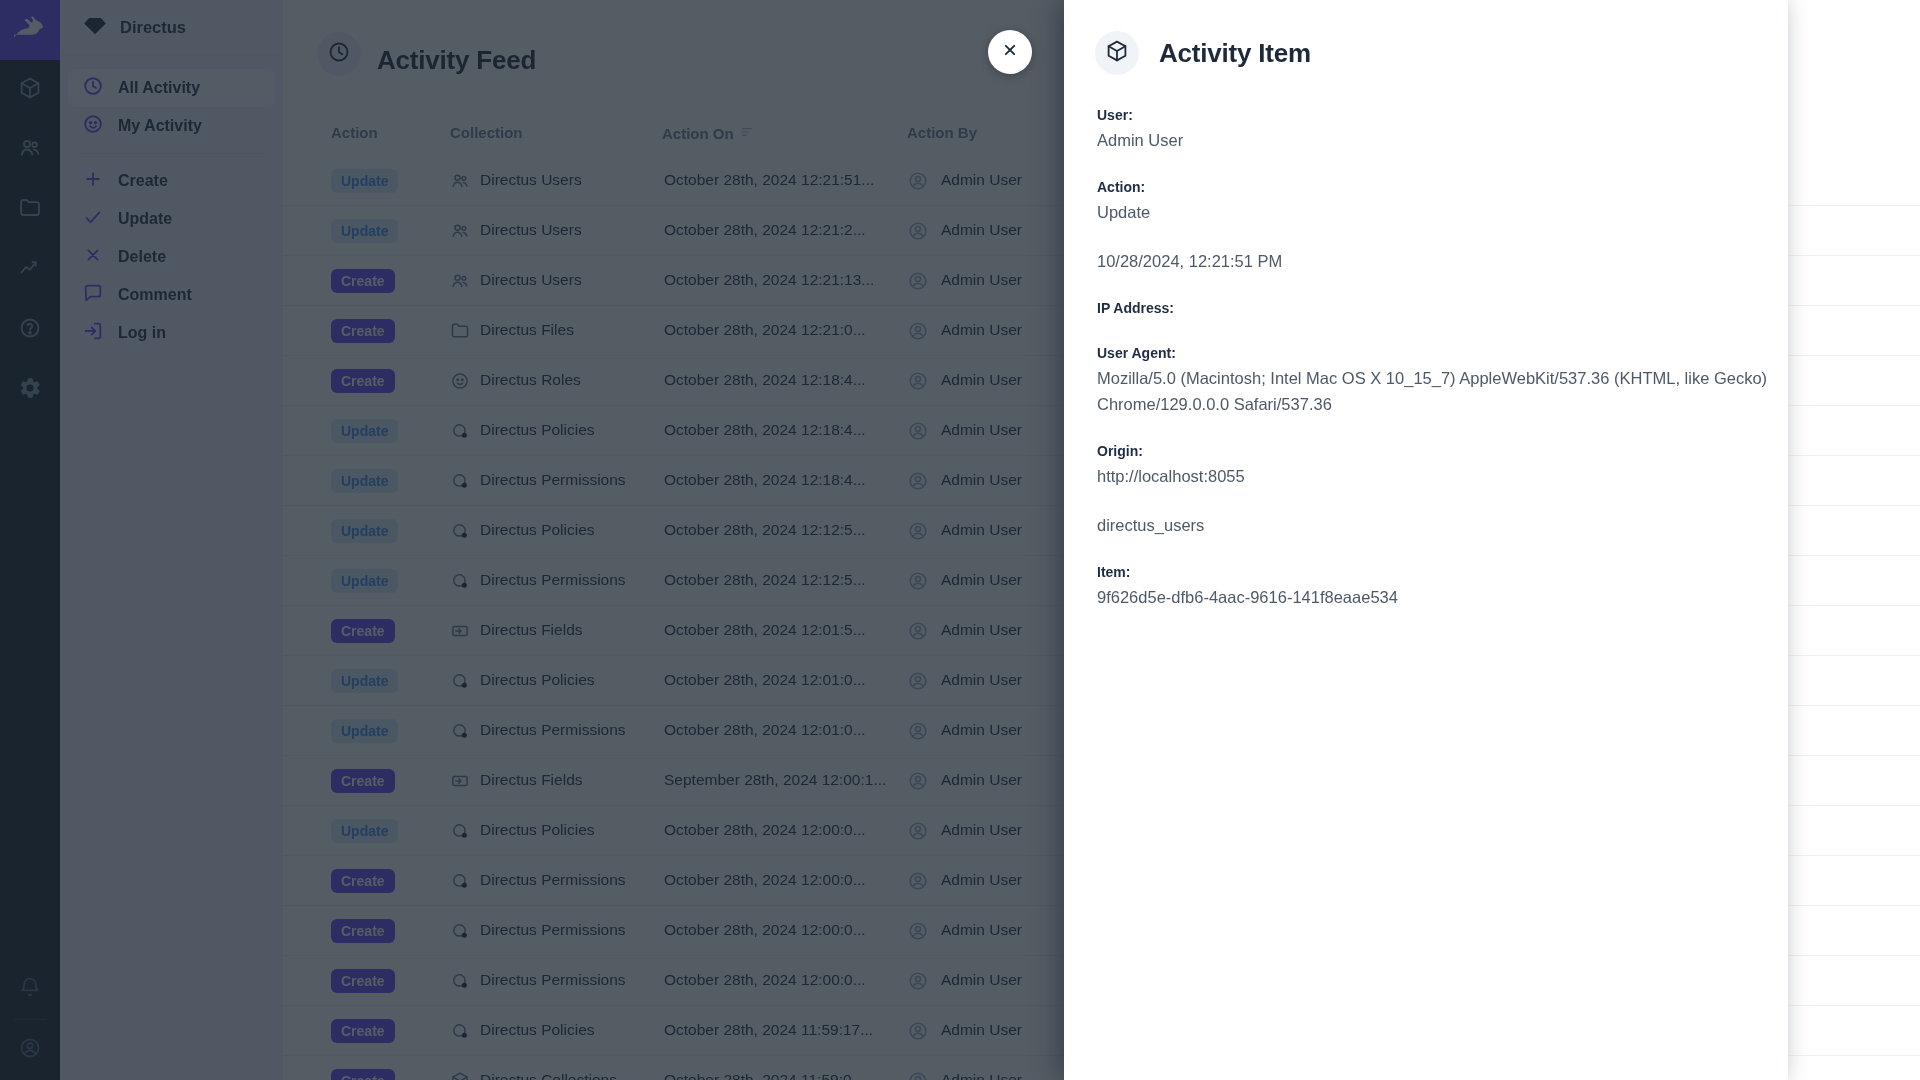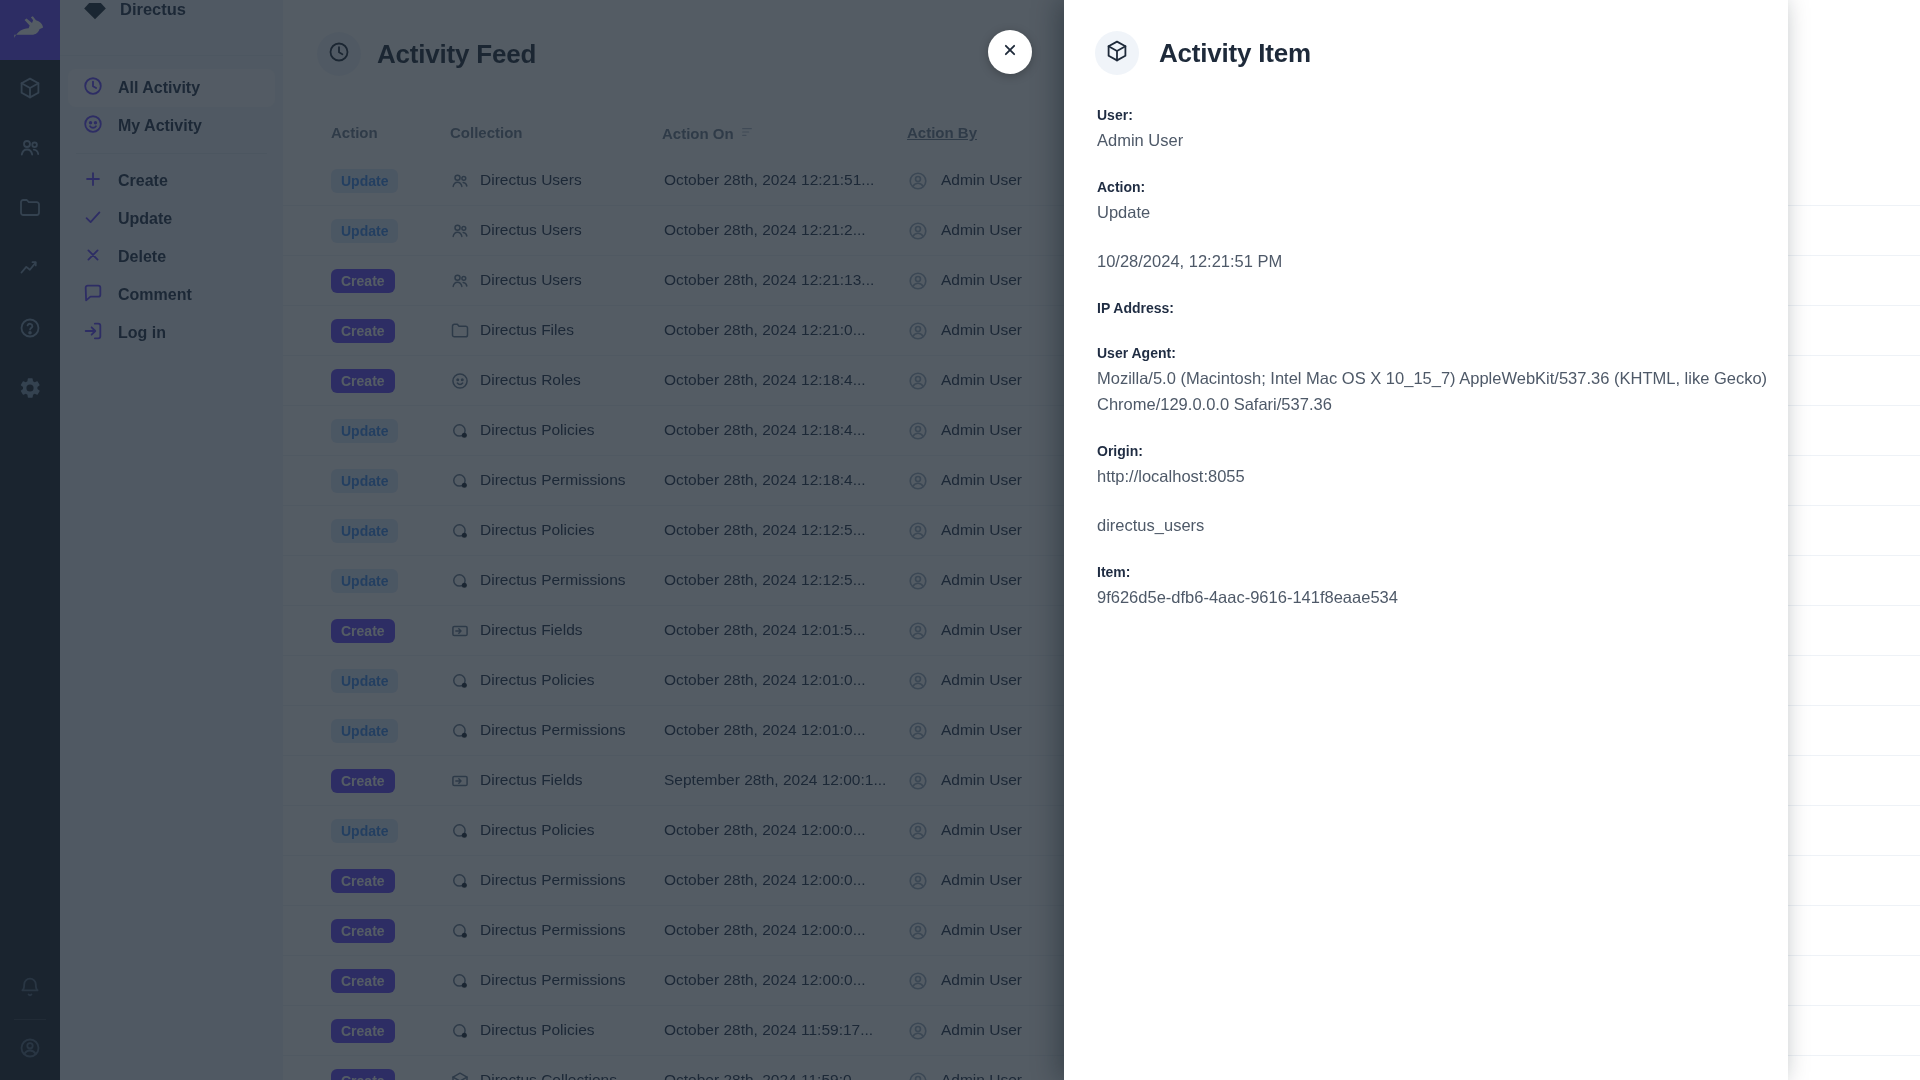--- a/index.html
+++ b/index.html
@@ -11,43 +11,43 @@
   .module-bar{position:absolute;left:0;top:0;width:60px;height:1080px;background:#18222F;}
   .logo-tile{width:60px;height:60px;background:#6644FF;display:flex;align-items:center;justify-content:center;cursor:pointer;}
   .module-icons{position:absolute;top:60px;left:0;width:60px;}
   .module-btn{width:60px;height:60px;display:flex;align-items:center;justify-content:center;cursor:pointer;}
   .module-btn svg{width:24px;height:24px;}
   .module-bottom{position:absolute;bottom:0;left:0;width:60px;}
   .module-divider{height:1px;background:rgba(255,255,255,0.12);margin:0 14px;}
 
   
   .nav{position:absolute;left:60px;top:0;width:223px;height:1080px;background:#F0F4F9;}
-  .project-row{height:56px;display:flex;padding:0 0 0 22px;border-bottom:1px solid #E3E9F1;cursor:pointer;}
+  .project-row{height:56px;display:flex;align-items:center;padding:0 0 0 22px;border-bottom:1px solid #E3E9F1;cursor:pointer;}
   .project-row svg{width:26px;height:22px;flex:0 0 auto;}
   .project-name{margin-left:12px;font-size:16.5px;font-weight:600;color:#21304A;}
   .nav-list{padding-top:13px;}
   .nav-item{height:38px;margin:0 8px;border-radius:8px;display:flex;align-items:center;padding:0 0 0 14px;cursor:pointer;}
   .nav-item.active{background:rgba(255,255,255,0.65);}
   .nav-item svg{width:22px;height:22px;flex:0 0 auto;}
   .nav-item .lbl{margin-left:14px;font-size:16px;font-weight:600;color:#21304A;}
   .nav-divider{height:1px;background:#E0E7EF;margin:8px 16px;}
 
   
   .main{position:absolute;left:283px;top:0;width:1637px;height:1080px;background:#FFFFFF;}
-  .page-header{position:absolute;top:32px;left:34px;display:flex;align-items:center;}
+  .page-header{position:absolute;top:32px;left:34px;display:flex;align-items:flex-end;}
   .page-icon{width:44px;height:44px;border-radius:50%;background:#F0F4F9;display:flex;align-items:center;justify-content:center;cursor:pointer;}
   .page-icon svg{width:24px;height:24px;}
   .page-title{margin-left:16px;font-size:26px;font-weight:700;color:#1E2A3A;letter-spacing:-0.2px;}
 
   .thead{position:absolute;top:120px;left:0;right:0;height:30px;font-size:15px;font-weight:600;color:#6E7C8F;}
   .thead .th{position:absolute;top:4px;display:flex;align-items:center;gap:6px;cursor:pointer;}
   .th-action{left:48px;}
   .th-collection{left:167px;}
   .th-actionon{left:379px;}
-  .th-actionby{left:624px;text-decoration:underline;}
+  .th-actionby{left:624px;}
   .sort-icon svg{width:16px;height:16px;opacity:0.8;}
 
   .rows{position:absolute;top:156px;left:0;right:0;bottom:0;overflow:hidden;}
   .trow{position:relative;height:50px;border-bottom:1px solid #EEF2F7;cursor:pointer;}
   .badge{position:absolute;left:48px;top:13px;height:24px;border-radius:6px;padding:0 10px;
          display:flex;align-items:center;font-size:14px;font-weight:600;}
   .badge.update{background:#DCE9FB;color:#3E8BF0;}
   .badge.create{background:#6644FF;color:#FFFFFF;}
   .cell-icon{position:absolute;left:167px;top:15px;width:20px;height:20px;}
   .cell-icon svg{width:20px;height:20px;}

